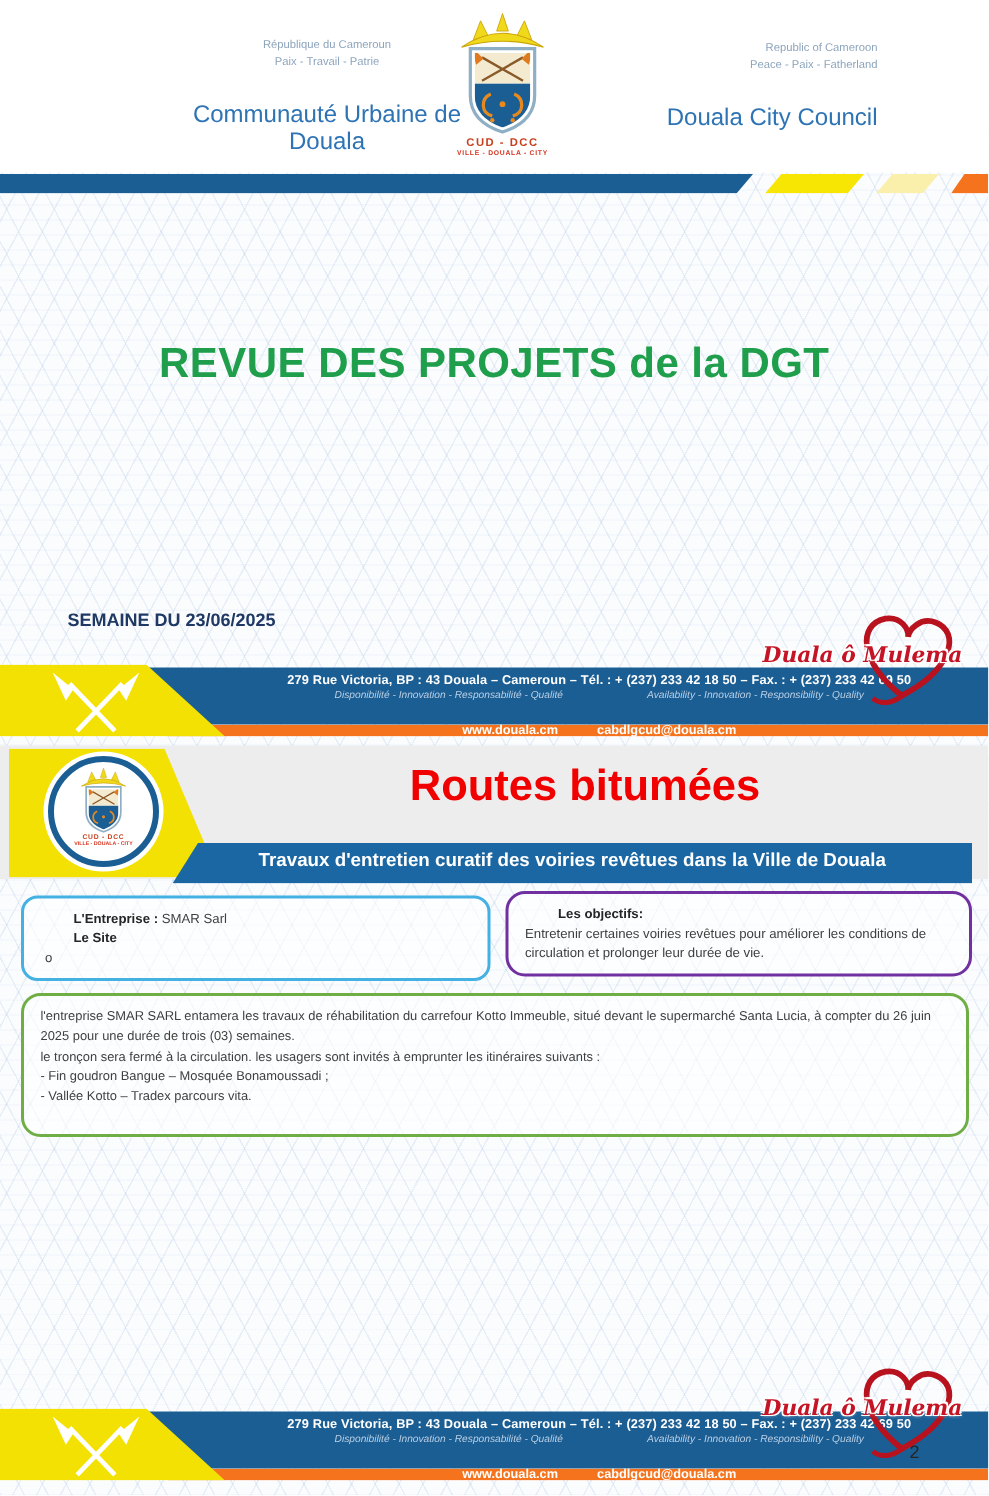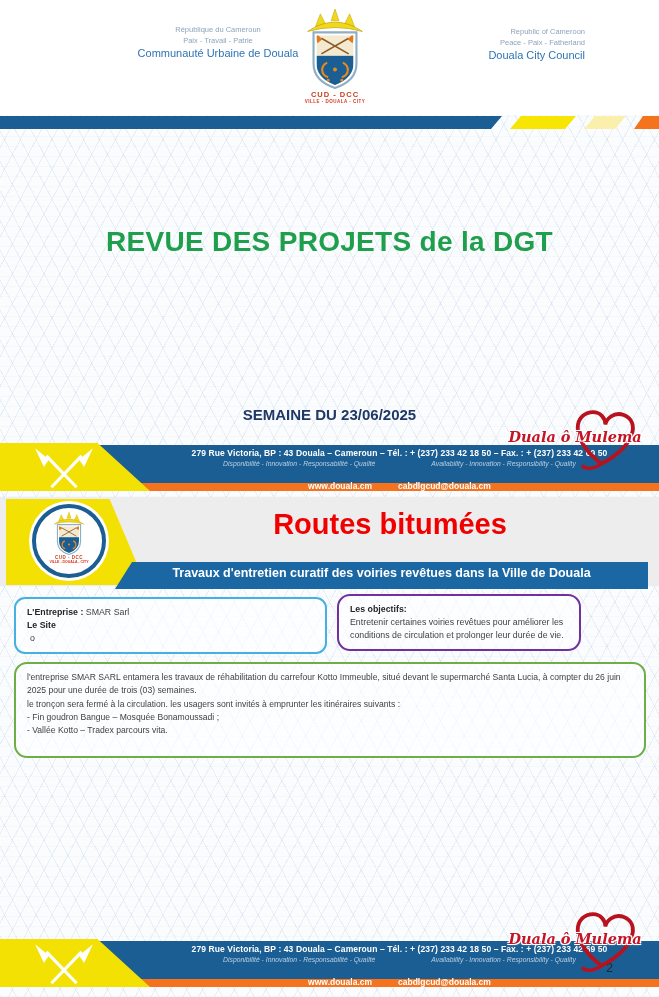--- a/index.html
+++ b/index.html
@@ -12,37 +12,37 @@
       repeating-linear-gradient(62deg,  rgba(168,193,224,0.22) 0 1px, transparent 1px 14px),
       repeating-linear-gradient(-62deg, rgba(168,193,224,0.22) 0 1px, transparent 1px 14px),
       repeating-linear-gradient(0deg,   rgba(190,210,235,0.10) 0 1px, transparent 1px 10px);
   }
   
   .hdr { position:absolute; top:0; left:0; width:659px; height:115px; background:#fff; }
   .hdr-block { position:absolute; text-align:center; }
   .hdr-left  { top:24px; left:128px; width:180px; }
   .hdr-right { top:26px; left:405px; width:180px;text-align:right; }
   .hdr-tiny { font-size:7.5px; color:#8da4bc; line-height:1.5; }
-  .hdr-org  { font-size:11px; color:#2e74b5; }
+  .hdr-org  { margin-top:21px; font-size:16px; color:#2e74b5; }
   .crest-box { position:absolute; left:295px; top:5px; width:80px; height:108px; text-align:center; }
   .crest-box svg { display:block; margin:0 auto; }
   .crest-cap1 { font-size:7.5px; font-weight:bold; color:#c8401f; letter-spacing:1px; margin-top:-1px; }
   .crest-cap2 { font-size:4.5px; font-weight:bold; color:#d5331f; letter-spacing:0.5px; }
   
   .stripes { position:absolute; top:116px; left:0; width:659px; height:13px; }
   .st { position:absolute; top:0; height:13px; }
   .st-blue   { left:0;    width:502px; background:#1b5e94; clip-path:polygon(0 0,100% 0,calc(100% - 11px) 100%,0 100%); }
   .st-yellow { left:510px; width:66px; background:#f7e504; clip-path:polygon(11px 0,100% 0,calc(100% - 11px) 100%,0 100%); }
   .st-pale   { left:584px; width:42px; background:#faf0ac; clip-path:polygon(11px 0,100% 0,calc(100% - 11px) 100%,0 100%); }
   .st-orange { left:634px; width:25px; background:#f4731c; clip-path:polygon(9px 0,100% 0,100% 100%,0 100%); }
   
   .cover-title { position:absolute; top:226px; left:0; width:659px; text-align:center;
     font-size:28px; font-weight:bold; color:#1f9e4b; letter-spacing:0.3px; }
-  .cover-week  { position:absolute; top:406px; left:0; width:659px; text-align:center;
-    font-size:15px; font-weight:bold; color:#1f3864; }
+  .cover-week  { position:absolute; top:406px; left:0; width:659px; 
+    font-size:12px; font-weight:bold; color:#1f3864;padding-left:45px; }
   
   .slogan-box { position:absolute; left:500px; width:154px; height:68px; z-index:6; }
   .slogan-box.mid { top:404px; }
   .slogan-box.bot { top:906px; }
   .slogan-heart { position:absolute; right:2px; top:0; }
   .slogan-text { position:absolute; left:0; top:24px; width:150px; text-align:center;
     font-family:"DejaVu Serif", serif; font-style:italic; font-weight:bold; font-size:14.5px; color:#c41425;
     text-shadow:-1px -1px 0 #fff,1px -1px 0 #fff,-1px 1px 0 #fff,1px 1px 0 #fff,0 0 3px #fff; }
   
   .banner { position:absolute; left:0; width:659px; height:50px; }
@@ -69,23 +69,23 @@
   .section-emblem { position:absolute; top:499px; left:6px; width:140px; height:86px; background:#f3e104;
     clip-path:polygon(0 0,74% 0,100% 100%,0 100%); }
   .emblem-circle { position:absolute; left:26px; top:5px; width:74px; height:74px; background:#fff;
     border:4px solid #1b5e94; border-radius:50%; box-shadow:0 0 0 3px #fff; text-align:center; overflow:hidden; }
   .emblem-circle svg { display:block; margin:1px auto 0; }
   .emblem-cap1 { font-size:4.5px; font-weight:bold; color:#c8401f; letter-spacing:0.5px; margin-top:-2px; }
   .emblem-cap2 { font-size:3.5px; font-weight:bold; color:#d5331f; }
   
   .box { position:absolute; border-radius:13px; background:rgba(255,255,255,0.6); color:#3f3f3f;
     font-size:8.8px; line-height:1.5; padding:7px 11px; }
-  .box b { color:#262626; }
+  .box b { color:#262626;margin-left:22px; }
   .box-company { left:14px; top:597px; width:313px; height:57px; border:2.5px solid #45b1e3; border-radius:11px; }
-  .box-obj     { left:337px; top:594px; width:244px; height:57px; border:2.5px solid #7030a0; }
+  .box-obj     { left:337px; top:594px; width:311px; height:57px; border:2.5px solid #7030a0; }
   .box-real    { left:14px; top:662px; width:632px; height:96px; border:2.5px solid #6fae45; font-size:8.6px; line-height:1.55; }
   .bullet-row { display:flex; }
   .bullet-glyph { width:36px; padding-left:3px; }
 </style>
 </head>
 <body>
 
 <div class="page">
 
   <header class="hdr">

